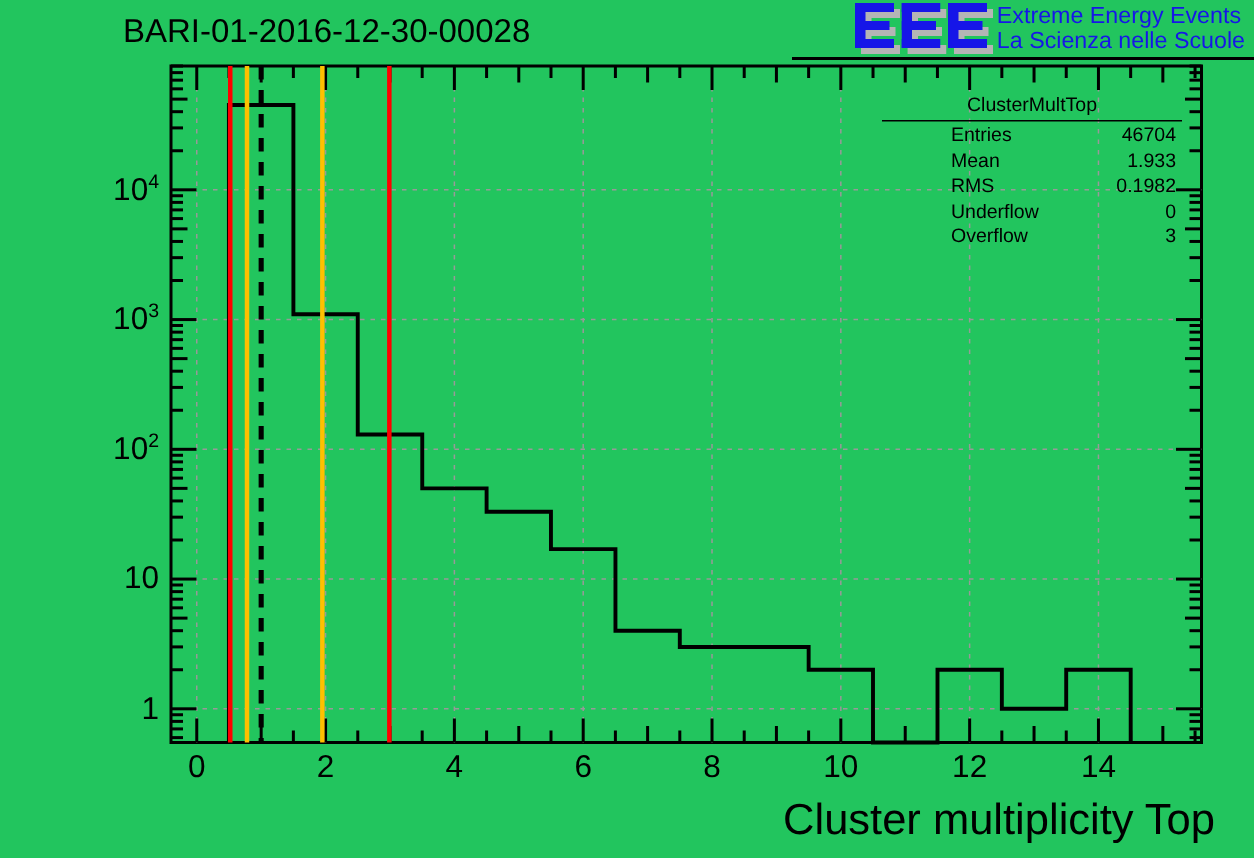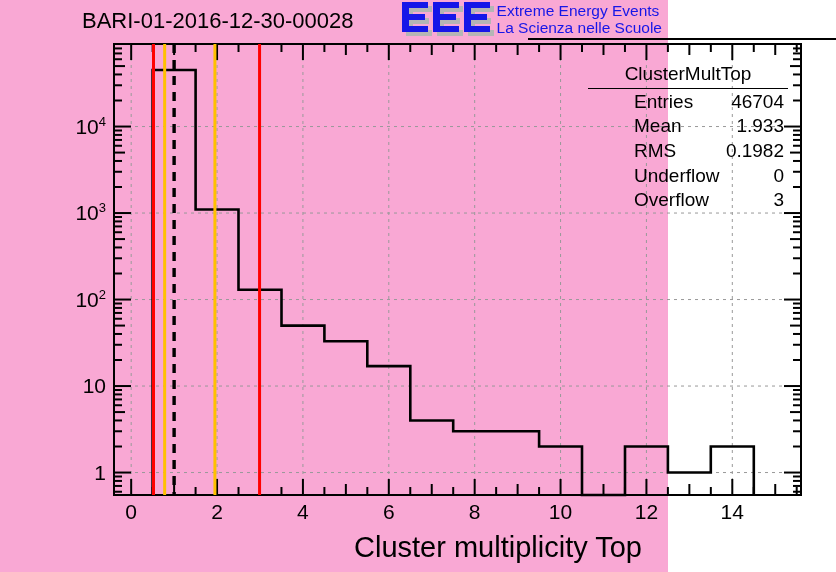--- a/index.html
+++ b/index.html
@@ -11,23 +11,23 @@
     width: 836px;
     height: 572px;
     font-family: "Liberation Sans", sans-serif;
     color: #000000;
     overflow: hidden;
     position: relative;
   }
   #canvas {
     position: absolute;
     left: 0; top: 0;
-    width: 668px;
+    width: 836px;
     height: 572px;
-    background: #f9a8d4;
+    background: #22c55e;
   }
   
   .plot-title {
     position: absolute;
     left: 82px;
     top: 8px;
     font-size: 22px;
     letter-spacing: 0px;
     color: #000;
     white-space: nowrap;
@@ -130,21 +130,21 @@
     font-size: 29px;
     white-space: nowrap;
   }
   
   #statsbox {
     position: absolute;
     left: 588px;
     top: 62px;
     width: 200px;
     background: transparent;
-    font-size: 19px;
+    font-size: 13px;
     line-height: 1.30;
   }
   #statsbox .st-title {
     text-align: center;
     border-bottom: 1.6px solid #000;
     padding-bottom: 1px;
     margin-bottom: 1px;
   }
   #statsbox .st-row {
     display: flex;

